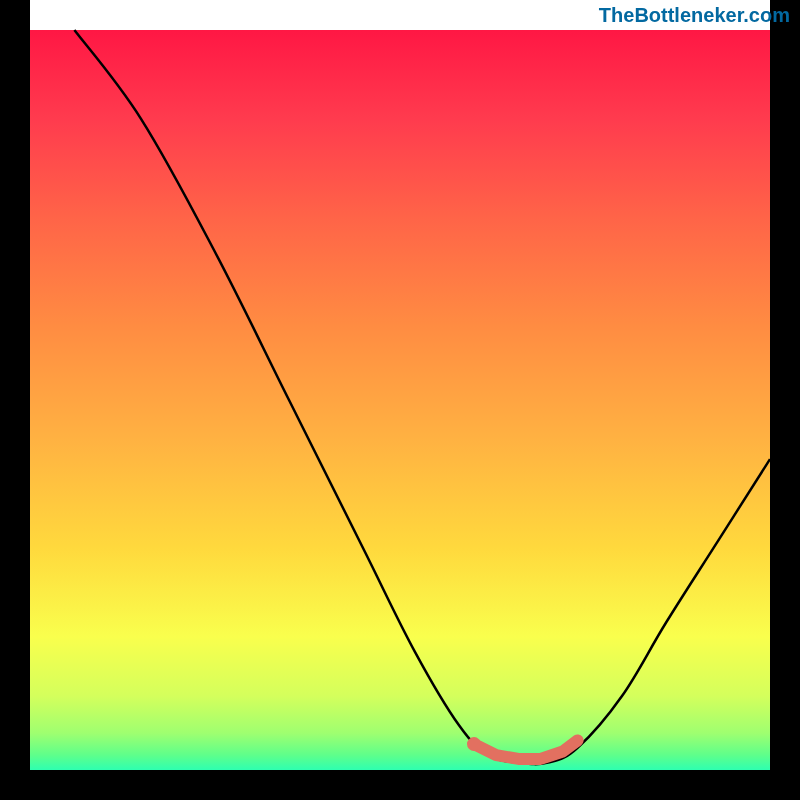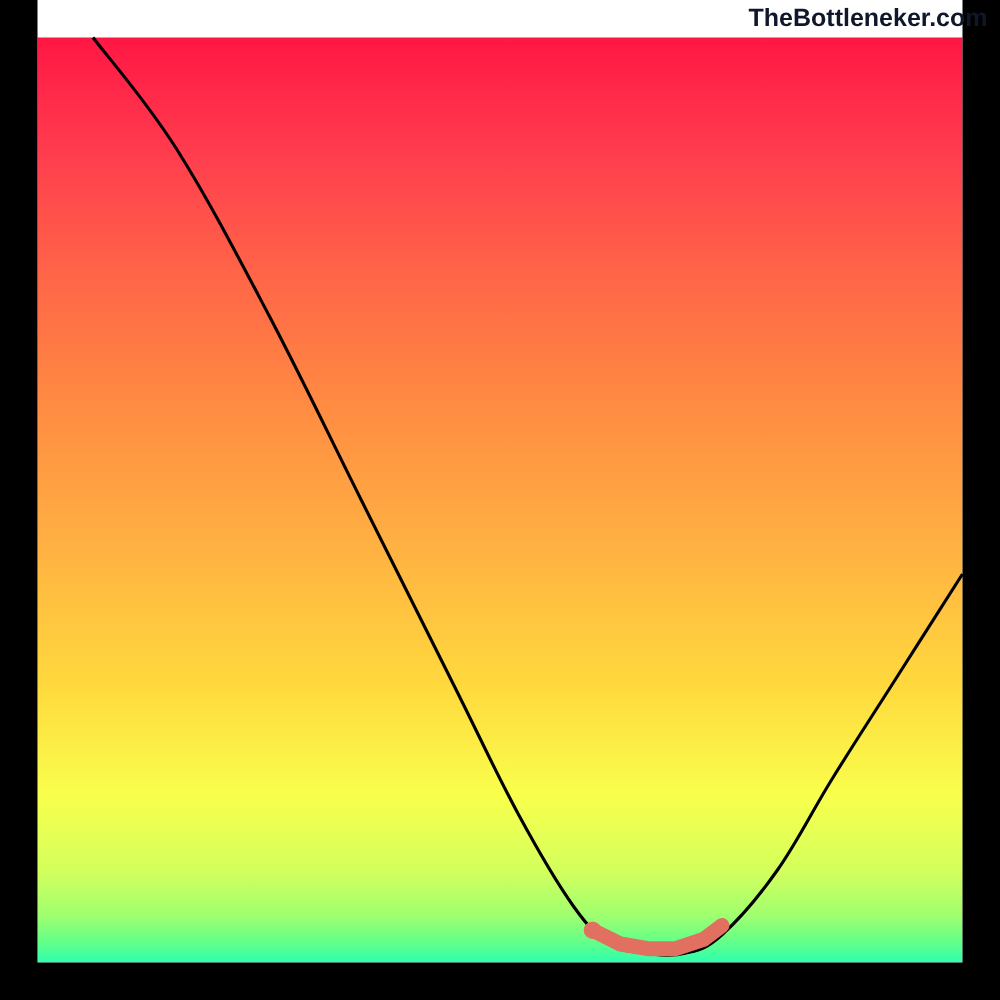--- a/index.html
+++ b/index.html
@@ -12,21 +12,21 @@
     width: 800px;
     height: 800px;
     position: relative;
   }
   .attribution {
     position: absolute;
     top: 4px;
     right: 10px;
     font-size: 20px;
     font-weight: bold;
-    color: #0f172a;
+    color: #0369a1;
     z-index: 10;
     text-align: center;
   }
   svg {
     display: block;
   }
 </style>
 </head>
 <body>
 

